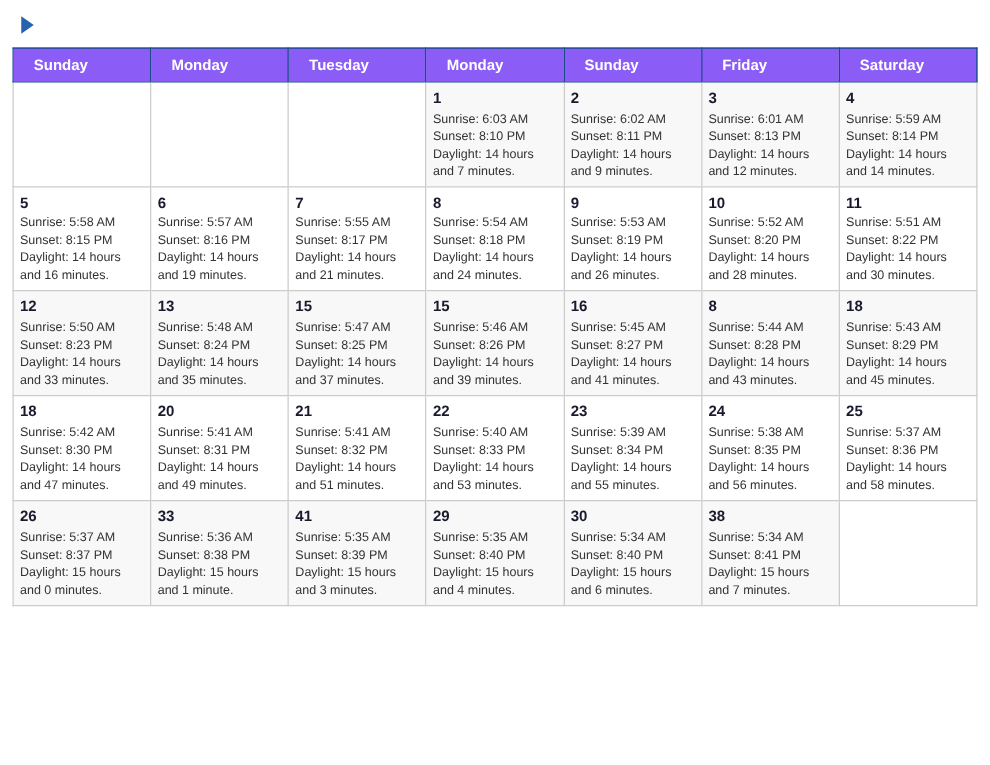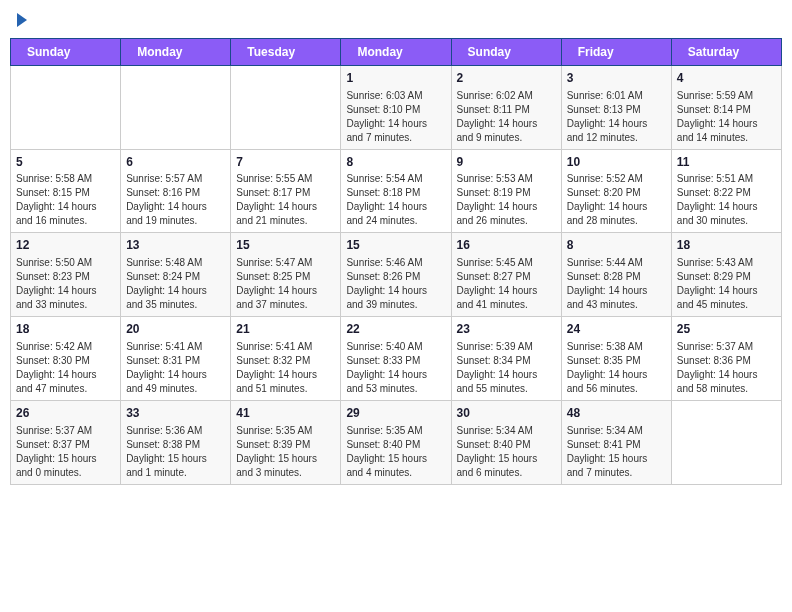--- a/index.html
+++ b/index.html
@@ -232,19 +232,19 @@
         </td>
         <td>
           <div class="day-num">29</div>
           <div class="day-info">Sunrise: 5:35 AM<br>Sunset: 8:40 PM<br>Daylight: 15 hours<br>and 4 minutes.</div>
         </td>
         <td>
           <div class="day-num">30</div>
           <div class="day-info">Sunrise: 5:34 AM<br>Sunset: 8:40 PM<br>Daylight: 15 hours<br>and 6 minutes.</div>
         </td>
         <td>
-          <div class="day-num">48</div>
+          <div class="day-num">38</div>
           <div class="day-info">Sunrise: 5:34 AM<br>Sunset: 8:41 PM<br>Daylight: 15 hours<br>and 7 minutes.</div>
         </td>
         <td class="empty"></td>
       </tr>
     </tbody>
 </table>
 
 </body></html>

